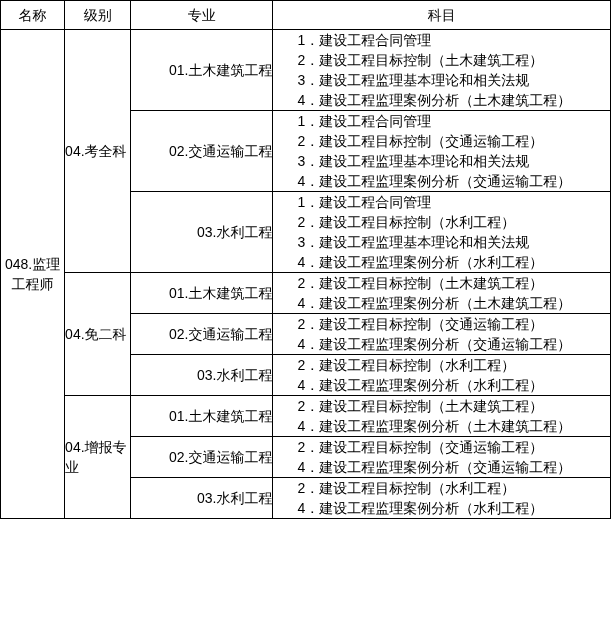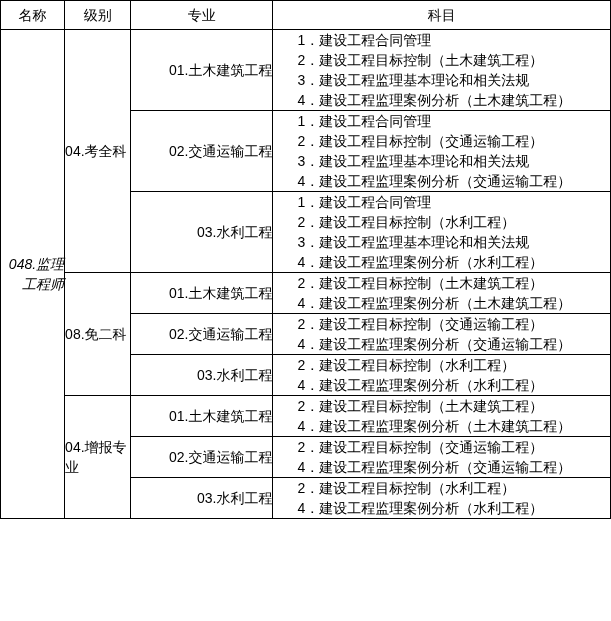--- a/index.html
+++ b/index.html
@@ -33,25 +33,24 @@
   .col-level  { width: 66px; }
   .col-major  { width: 142px; }
   .col-subj   { width: 337px; }
 
   .hdr {
     text-align: center;
     height: 28px;
     font-size: 15px;
   }
   .vert-name {
-    text-align: right;
+    text-align: center;
     font-size: 15px;
     line-height: 21px;
     padding: 0 14px;
-    font-style: italic;
   }
   .vert-level {
     text-align: left;
     font-size: 15px;
     line-height: 21px;
     padding: 0 10px;
   }
   .major-cell {
     text-align: right;
     padding-left: 6px;
@@ -113,21 +112,21 @@
       <td class="major-cell">03.水利工程</td>
       <td class="subj-cell">
         <span class="subj-line">1．建设工程合同管理</span>
         <span class="subj-line">2．建设工程目标控制（水利工程）</span>
         <span class="subj-line">3．建设工程监理基本理论和相关法规</span>
         <span class="subj-line">4．建设工程监理案例分析（水利工程）</span>
       </td>
     </tr>
 
     <tr>
-      <td class="vert-level" rowspan="3">08.免二科</td>
+      <td class="vert-level" rowspan="3">04.免二科</td>
       <td class="major-cell">01.土木建筑工程</td>
       <td class="subj-cell">
         <span class="subj-line">2．建设工程目标控制（土木建筑工程）</span>
         <span class="subj-line">4．建设工程监理案例分析（土木建筑工程）</span>
       </td>
     </tr>
     <tr>
       <td class="major-cell">02.交通运输工程</td>
       <td class="subj-cell">
         <span class="subj-line">2．建设工程目标控制（交通运输工程）</span>

